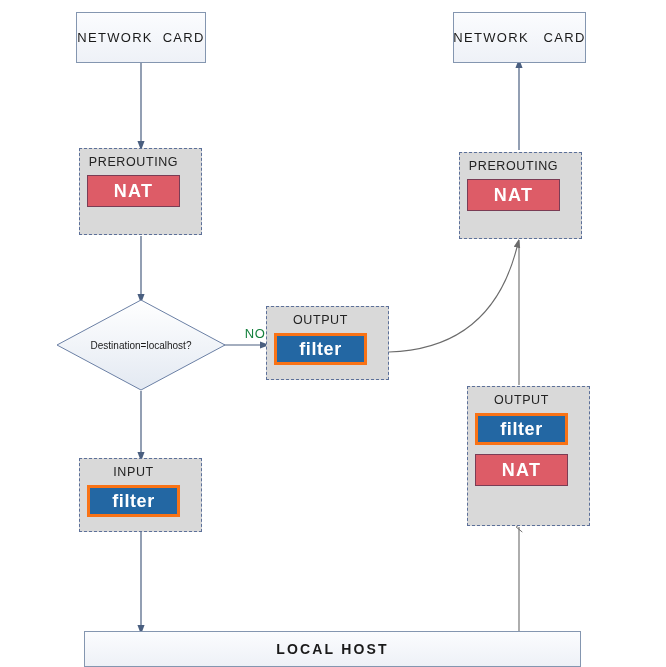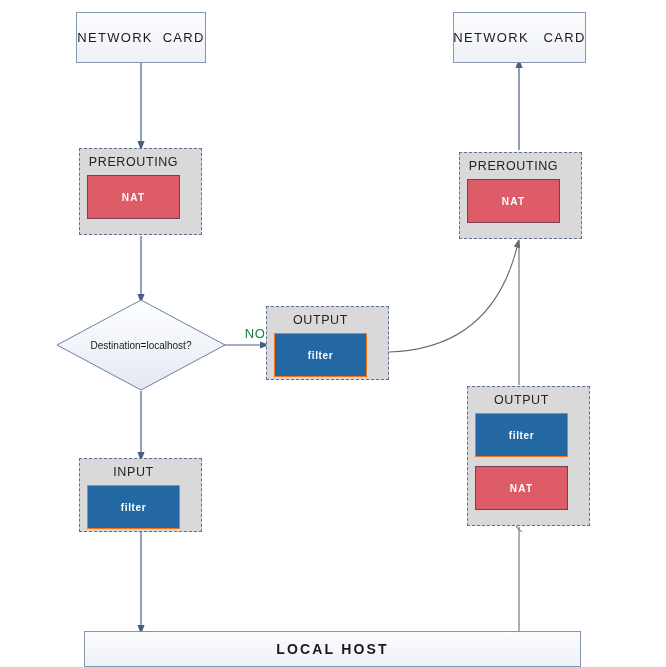--- a/index.html
+++ b/index.html
@@ -60,36 +60,36 @@
   .tablebox .title {
     text-align: center;
     font-size: 12.5px;
     letter-spacing: 0.6px;
     color: #222222;
     margin-bottom: 6px;
     white-space: pre;
   }
   .chip {
     box-sizing: border-box;
-    height: 44px;
+    height: 32px;
     display: flex;
     align-items: center;
     justify-content: center;
     font-weight: bold;
-    font-size: 10px;
+    font-size: 18px;
     color: #ffffff;
     letter-spacing: 1.2px;
   }
   .chip.nat {
     background: #dd5c67;
     border: 1px solid #7a3d55;
   }
   .chip.filter {
     background: #2367a3;
-    border: 1px solid #f97316;
+    border: 3px solid #f97316;
     letter-spacing: 0.6px;
   }
   .chip + .chip {
     margin-top: 9px;
   }
 
   
   .diamond-wrap {
     position: absolute;
   }

